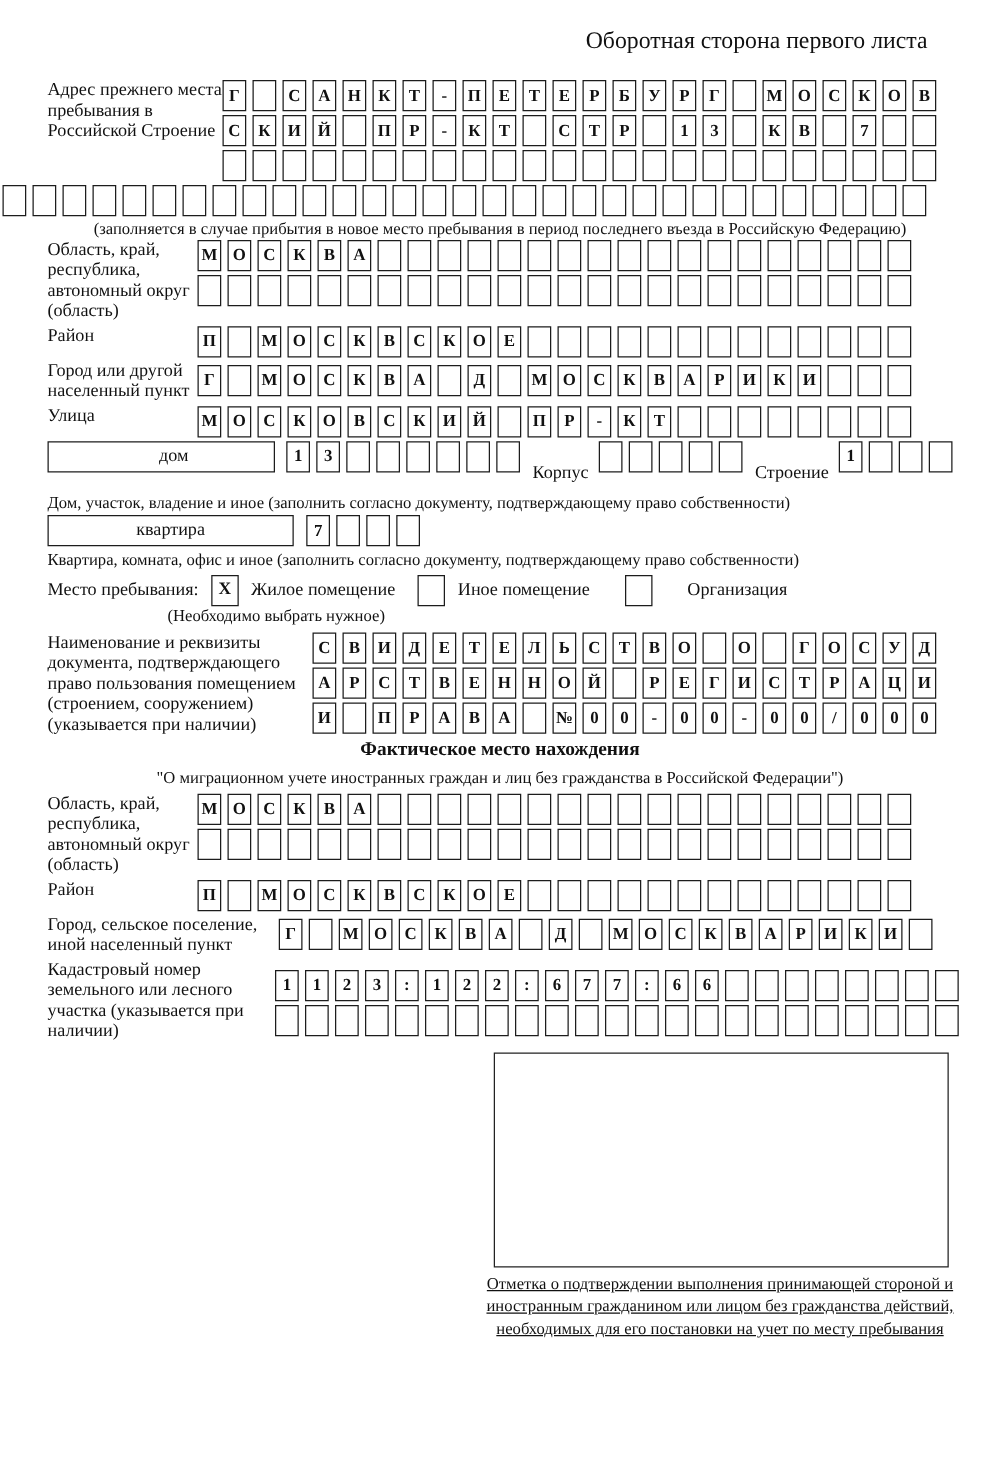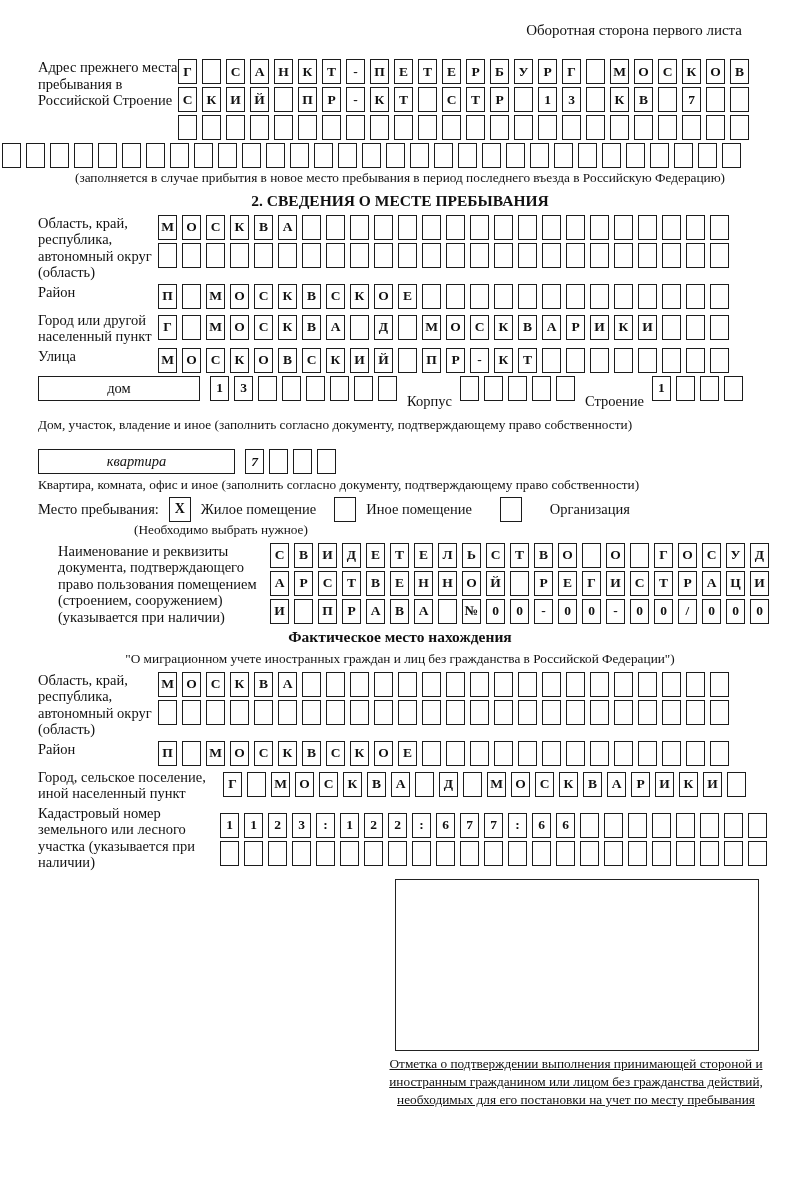--- a/index.html
+++ b/index.html
@@ -2,21 +2,21 @@
 <html><head>
 <meta charset="utf-8">
 <style>
   html,body { margin:0; padding:0; background:#ffffff; }
   .page {
     width:800px; height:1180px; box-sizing:border-box;
     padding:22px 38px 0 38px; overflow:hidden; position:relative;
     background:#ffffff; color:#111;
     font-family:"Liberation Serif","DejaVu Serif",serif;
   }
-  .top-note { text-align:right; font-size:15px; padding-right:20px; }
+  .top-note { text-align:right; font-size:19px; padding-right:20px; }
   .label { font-size:14.5px; line-height:1.14; flex:none; }
   .note  { font-size:13.3px; line-height:1.25; }
   .note-center { text-align:center; }
   .heading { text-align:center; font-weight:bold; font-size:15.5px; margin:5px 0 5px 0; }
   .cells { display:flex; gap:5px; flex:none; }
   .cellcol { display:flex; flex-direction:column; gap:3px; }
   .cell {
     width:17px; height:23px; border:1.5px solid #1c1c1c; flex:none;
     display:flex; align-items:center; justify-content:center;
     font-size:13.5px; font-weight:bold; background:#fff;
@@ -31,21 +31,21 @@
   .hrow { display:flex; align-items:flex-start; margin-bottom:3px; }
   .checkbox {
     width:20px; height:23px; border:1.5px solid #1c1c1c; display:inline-flex;
     align-items:center; justify-content:center; font-size:14px; font-weight:bold;
     flex:none; background:#fff;
   }
   .check-row { display:flex; align-items:center; gap:0; margin-top:3px; font-size:14.5px; }
   .check-row .gap-s { width:10px; } .check-row .gap-m { width:18px; } .check-row .gap-l { width:28px; }
   .stamp-box { width:362px; height:170px; border:1.6px solid #222; margin-left:357px; margin-top:8px; background:#fff; }
   .stamp-caption { width:390px; margin-left:343px; margin-top:4px; text-align:center; font-size:13.3px; line-height:1.35;text-decoration:underline; }
-  .mt2{margin-top:16px;font-style:italic;} .mt4{margin-top:4px;} .mt6{margin-top:0;} .mt20{margin-top:20px;}
+  .mt2{margin-top:2px;} .mt4{margin-top:4px;} .mt6{margin-top:0;} .mt20{margin-top:20px;}
 </style>
 </head>
 <body>
 
 <div class="page">
 
   <div class="top-note">Оборотная сторона первого листа</div>
 
   <div class="form-row mt20">
     <div class="label" style="width:140px;">Адрес прежнего места пребывания в Российской Строение</div>
@@ -158,21 +158,20 @@
       <div class="cell"></div>
       <div class="cell"></div>
       <div class="cell"></div>
       <div class="cell"></div>
       <div class="cell"></div>
       <div class="cell"></div>
       <div class="cell"></div>
     </div>
   <div class="note note-center">(заполняется в случае прибытия в новое место пребывания в период последнего въезда в Российскую Федерацию)</div>
 
-  <div class="heading">2. СВЕДЕНИЯ О МЕСТЕ ПРЕБЫВАНИЯ</div>
 
   <div class="form-row">
     <div class="label" style="width:120px;">Область, край, республика, автономный округ (область)</div>
     <div class="cellcol">
       <div class="cells">
           <div class="cell">М</div>
           <div class="cell">О</div>
           <div class="cell">С</div>
           <div class="cell">К</div>
           <div class="cell">В</div>
@@ -309,21 +308,21 @@
         <div class="cell"></div>
         <div class="cell"></div>
         <div class="cell"></div>
         <div class="cell"></div>
         <div class="cell"></div>
         <div class="cell"></div>
       </div>
   </div>
 
   <div class="hrow">
-    <div class="wide-box" style="width:160px;">дом</div>
+    <div class="wide-box" style="width:160px;padding-left:20px;">дом</div>
     <div style="width:10px;"></div>
     <div class="cells">
         <div class="cell">1</div>
         <div class="cell">3</div>
         <div class="cell"></div>
         <div class="cell"></div>
         <div class="cell"></div>
         <div class="cell"></div>
         <div class="cell"></div>
         <div class="cell"></div>
@@ -369,21 +368,21 @@
     <span class="gap-s"></span>
     <span>Иное помещение</span>
     <span class="gap-l"></span>
     <span class="checkbox"></span>
     <span class="gap-l"></span>
     <span>Организация</span>
   </div>
   <div class="note" style="margin-left:96px;">(Необходимо выбрать нужное)</div>
 
   <div class="form-row mt4">
-    <div class="label" style="width:212px;margin-left:20px;">Наименование и реквизиты документа, подтверждающего право пользования помещением (строением, сооружением) (указывается при наличии)</div>
+    <div class="label" style="width:212px;">Наименование и реквизиты документа, подтверждающего право пользования помещением (строением, сооружением) (указывается при наличии)</div>
     <div class="cellcol">
       <div class="cells">
           <div class="cell">С</div>
           <div class="cell">В</div>
           <div class="cell">И</div>
           <div class="cell">Д</div>
           <div class="cell">Е</div>
           <div class="cell">Т</div>
           <div class="cell">Е</div>
           <div class="cell">Л</div>

